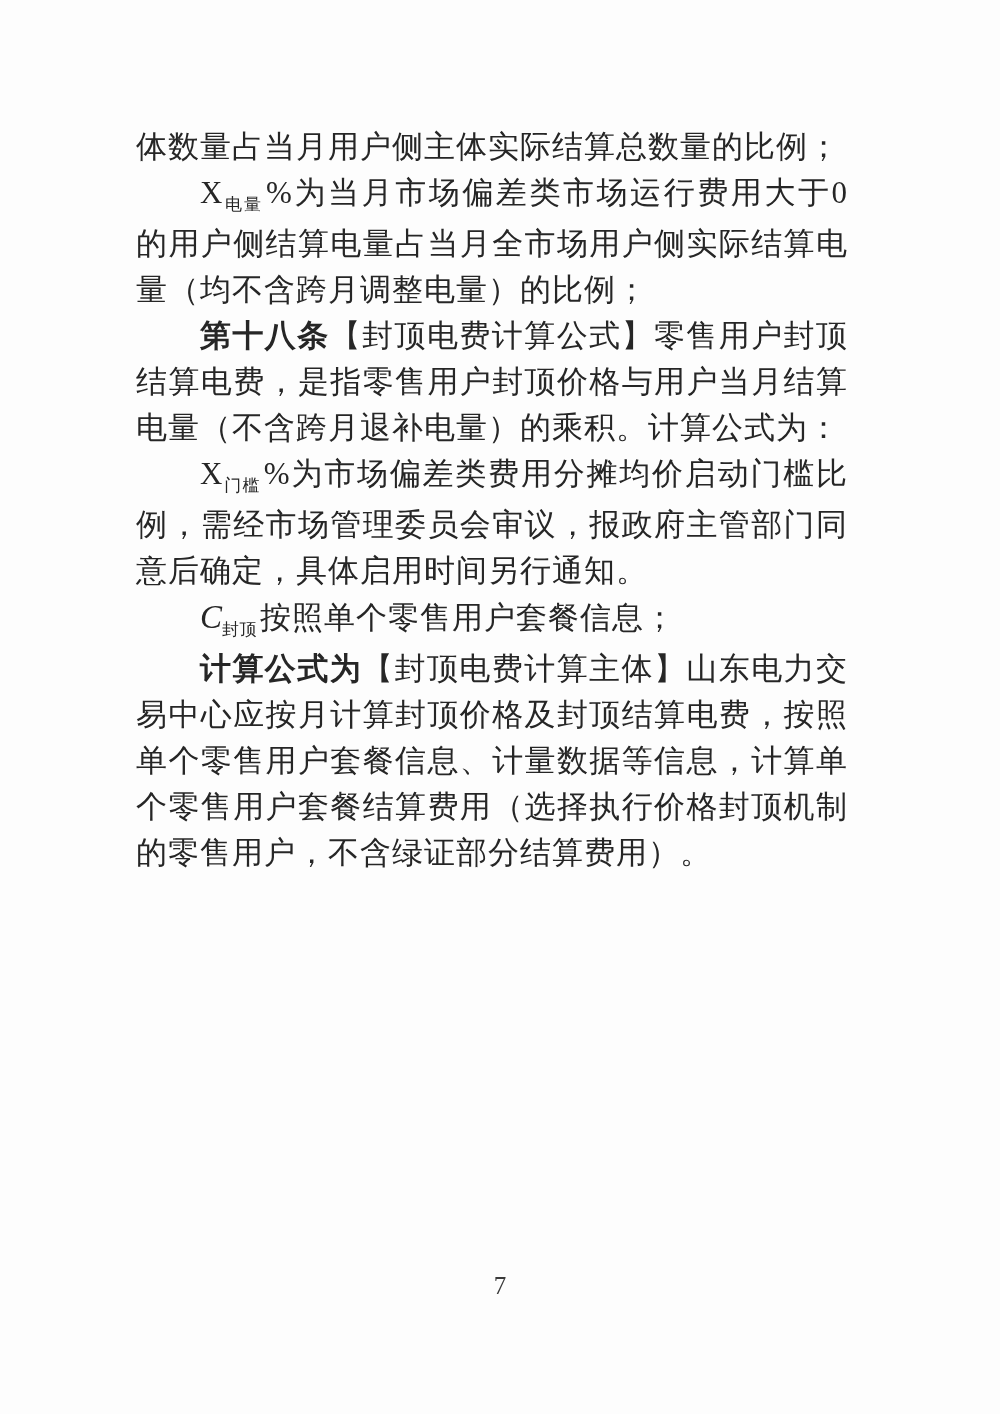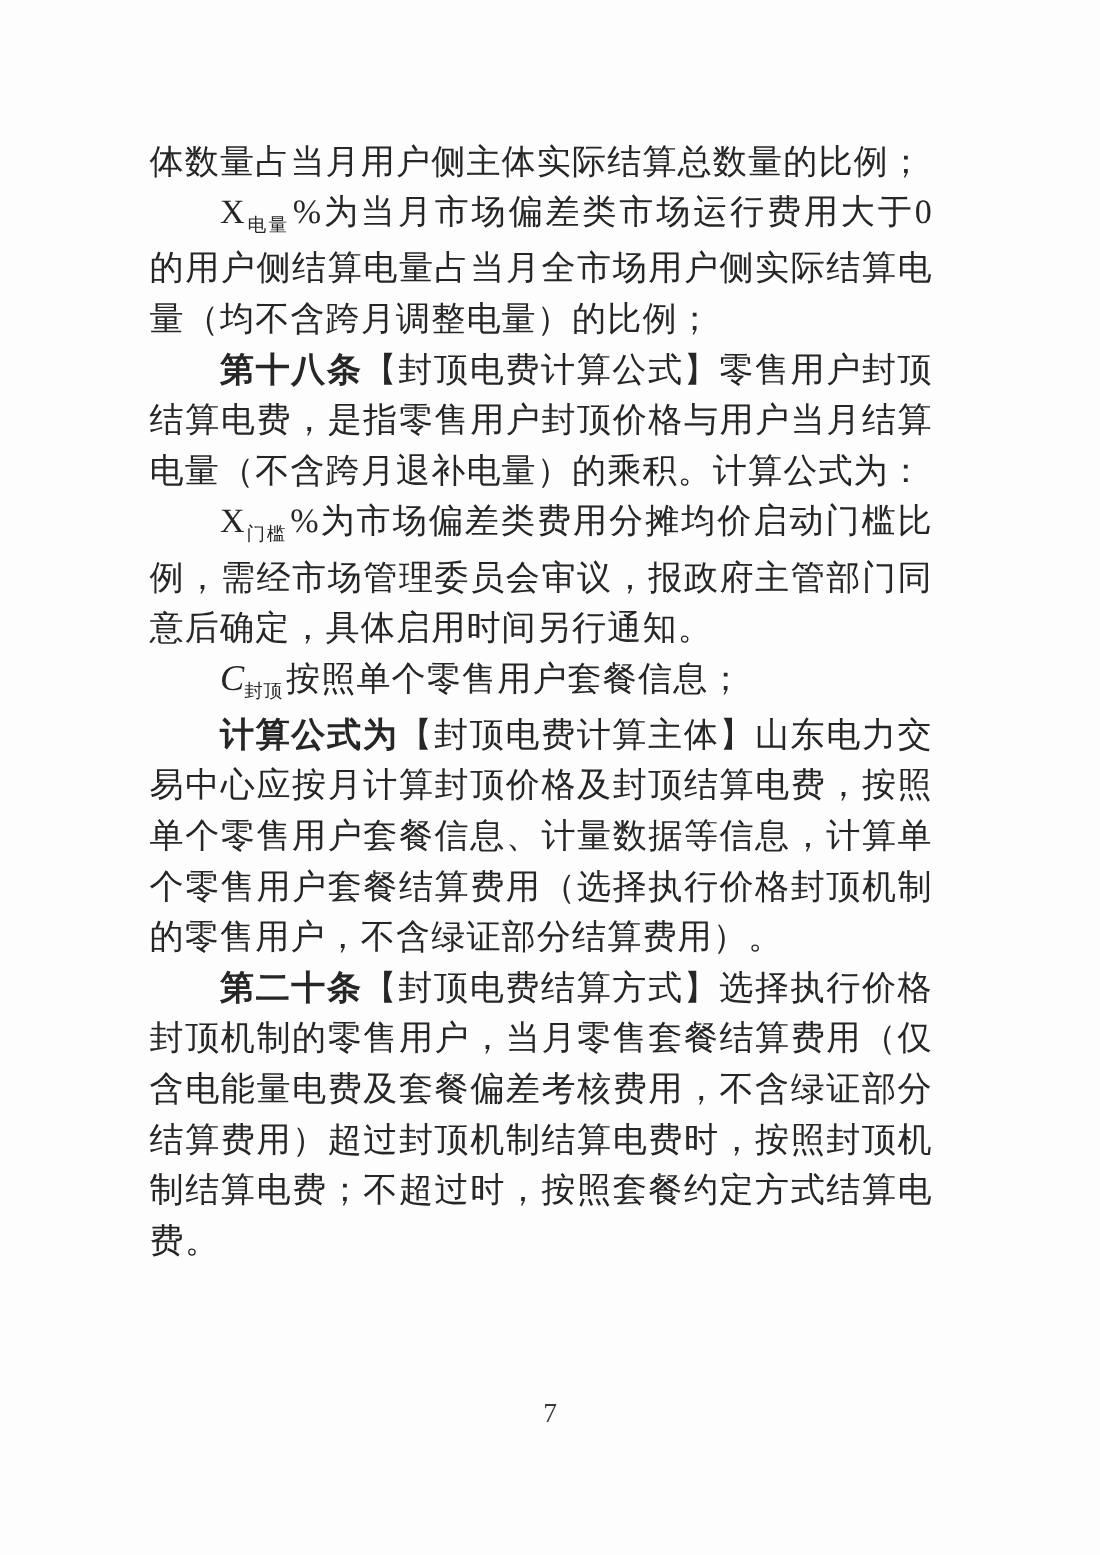--- a/index.html
+++ b/index.html
@@ -75,18 +75,17 @@
 <body>
 
 <div class="page">
   <main class="content">
       <p class="para"><span>体数量占当月用户侧主体实际结算总数量的比例；</span></p>
       <p class="para indent"><span>X</span><span class="sub">电量</span><span>%为当月市场偏差类市场运行费用大于0的用户侧结算电量占当月全市场用户侧实际结算电量（均不含跨月调整电量）的比例；</span></p>
       <p class="para indent"><span class="bold">第十八条</span><span>【封顶电费计算公式】零售用户封顶结算电费，是指零售用户封顶价格与用户当月结算电量（不含跨月退补电量）的乘积。计算公式为：</span></p>
       <p class="para indent"><span>X</span><span class="sub">门槛</span><span>%为市场偏差类费用分摊均价启动门槛比例，需经市场管理委员会审议，报政府主管部门同意后确定，具体启用时间另行通知。</span></p>
       <p class="para indent"><span class="var">C</span><span class="sub">封顶</span><span>按照单个零售用户套餐信息；</span></p>
       <p class="para indent"><span class="bold">计算公式为</span><span>【封顶电费计算主体】山东电力交易中心应按月计算封顶价格及封顶结算电费，按照单个零售用户套餐信息、计量数据等信息，计算单个零售用户套餐结算费用（选择执行价格封顶机制的零售用户，不含绿证部分结算费用）。</span></p>
-      <p class="para indent"><span class="bold">第二十条</span><span>【封顶电费结算方式】选择执行价格封顶机制的零售用户，当月零售套餐结算费用（仅含电能量电费及套餐偏差考核费用，不含绿证部分结算费用）超过封顶机制结算电费时，按照封顶机制结算电费；不超过时，按照套餐约定方式结算电费。</span></p>
     </main>
   <footer class="footer">
     <span class="pagenum">7</span>
   </footer>
 </div>
 
 </body></html>

